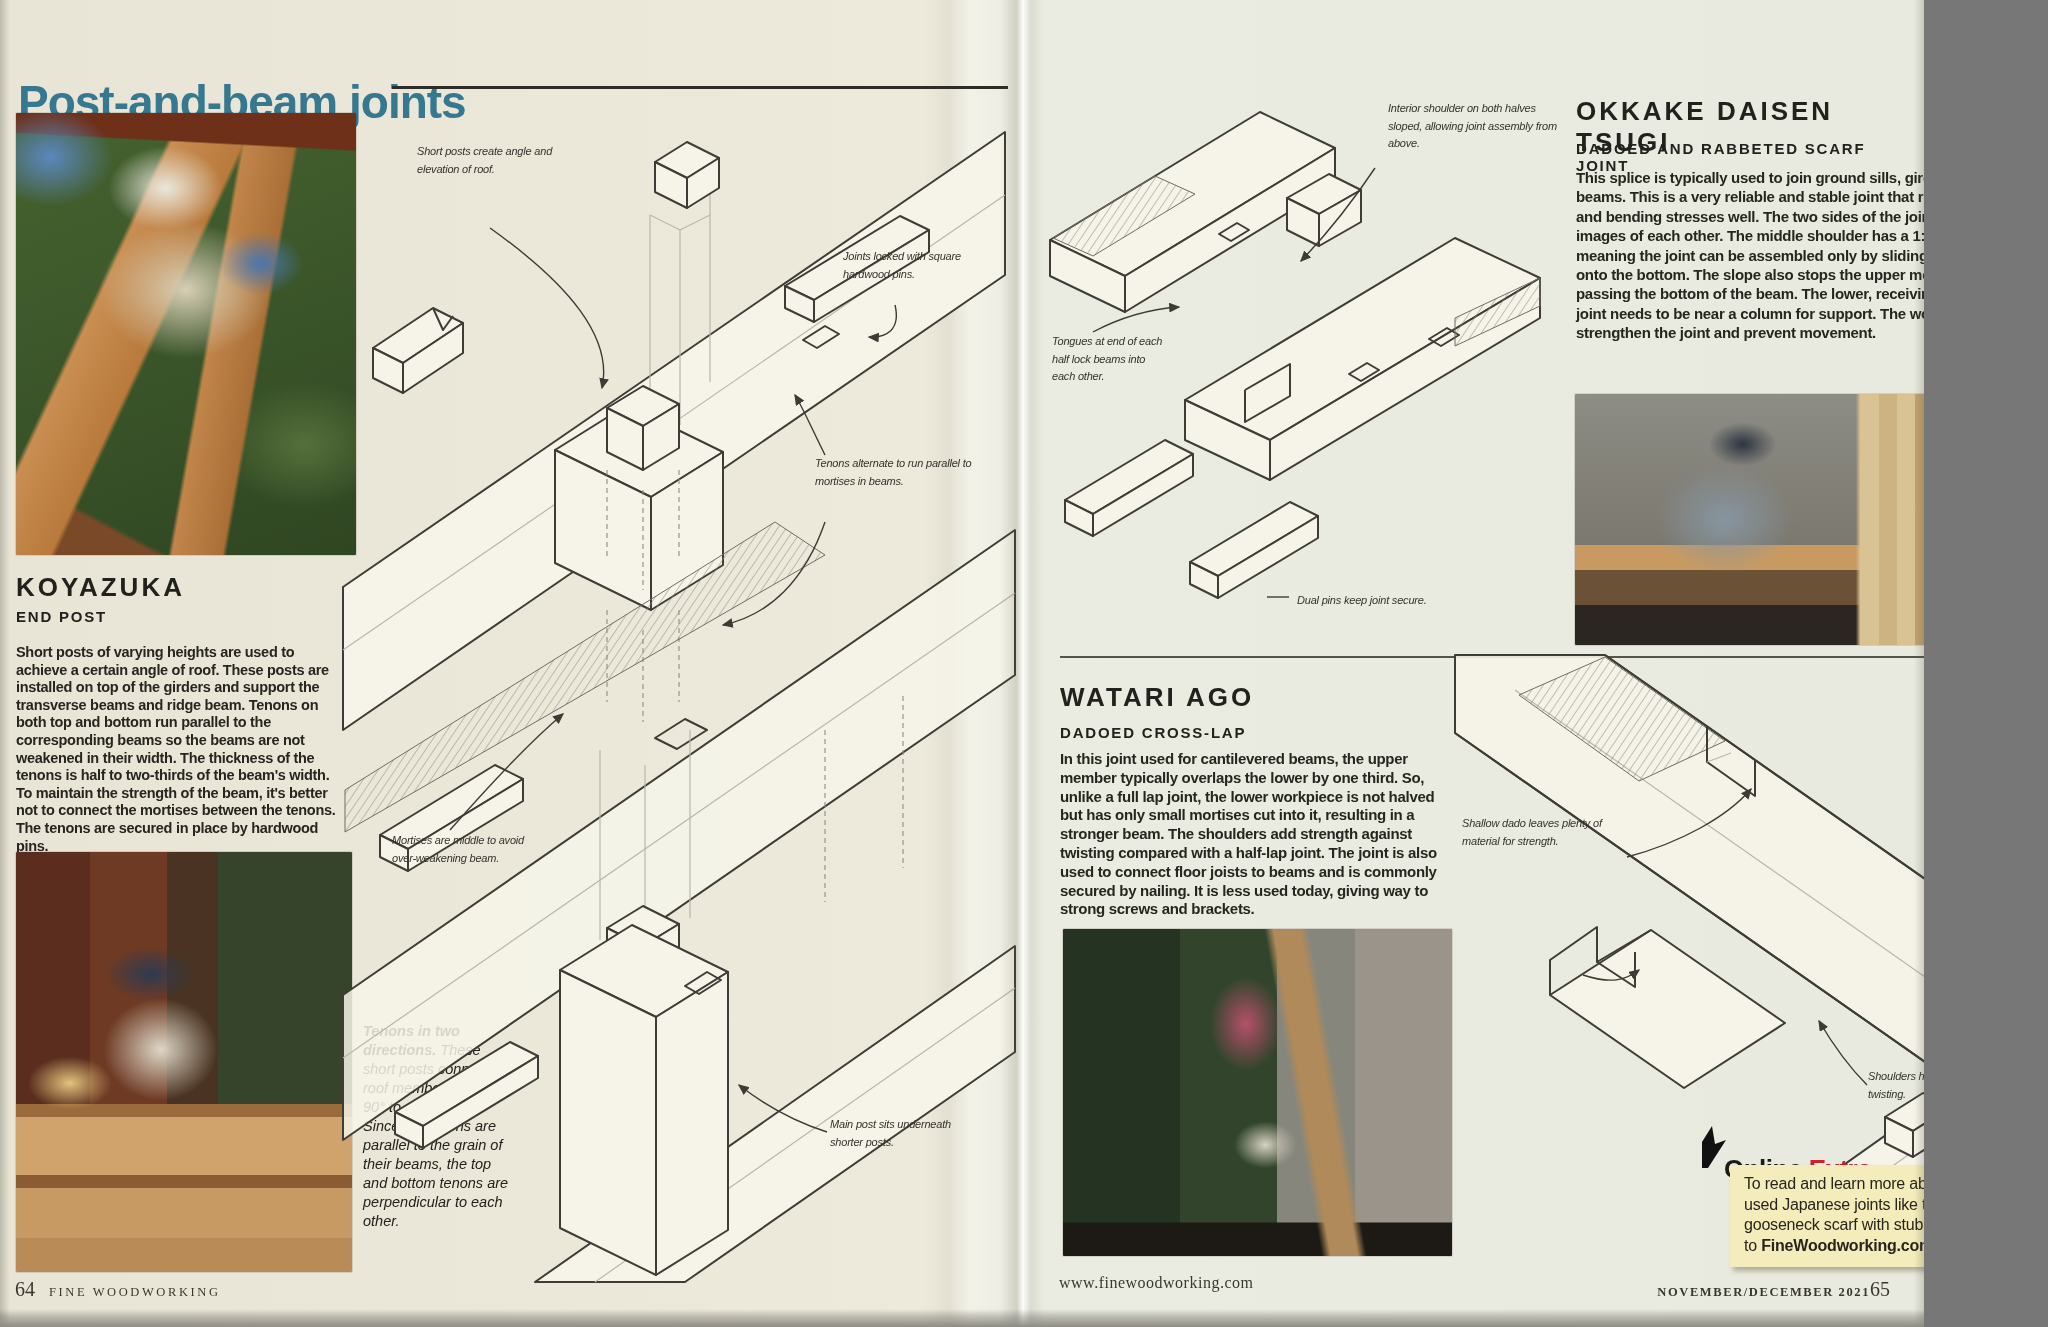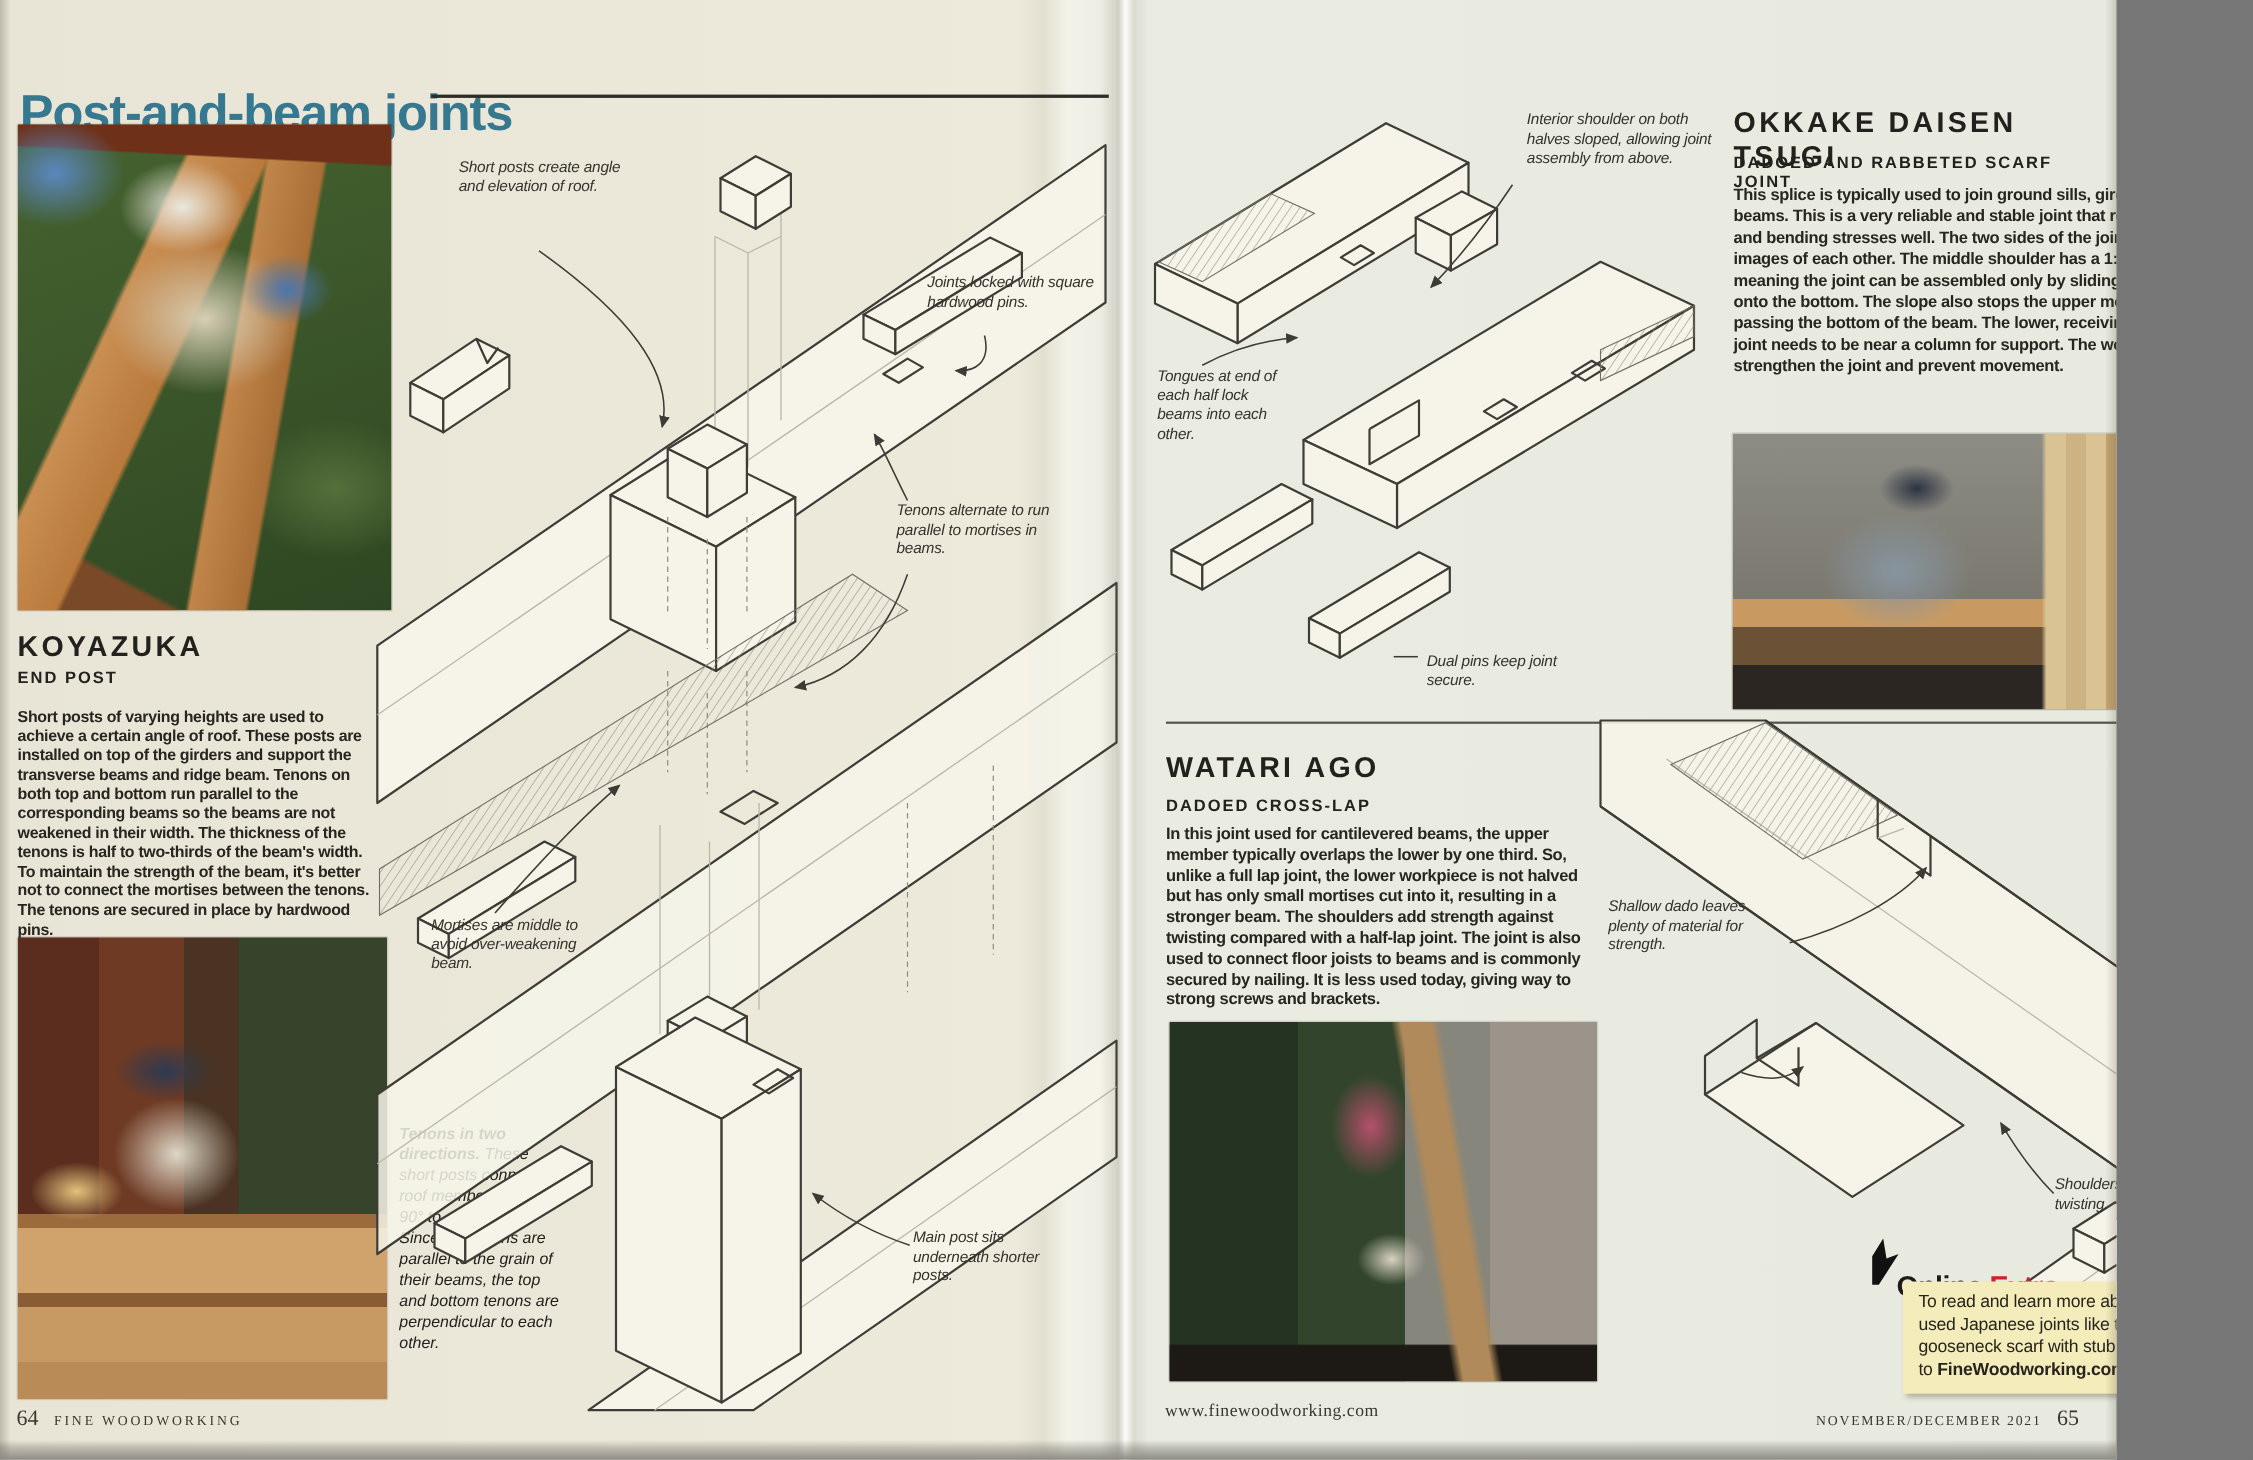--- a/index.html
+++ b/index.html
@@ -63,40 +63,40 @@
   .left-sub{left:16px;top:608px;}
   .left-body{left:16px;top:644px;width:332px;font-size:14.5px;line-height:17.6px;}
   .okkake-title{left:1576px;top:96px;}
   .okkake-sub{left:1576px;top:140px;}
   .okkake-body{left:1576px;top:168px;width:452px;font-size:15px;line-height:19.4px;}
   .watari-title{left:1060px;top:682px;}
   .watari-sub{left:1060px;top:724px;}
   .watari-body{left:1060px;top:750px;width:396px;font-size:15px;line-height:18.8px;}
   .divider{left:1060px;top:656px;width:972px;height:2px;background:#54534c;}
 
-  .ann{font-style:italic;font-size:14px;line-height:17.5px;color:#33322c;letter-spacing:-0.2px;}
+  .ann{font-style:italic;font-size:11px;line-height:17.5px;color:#33322c;letter-spacing:-0.2px;}
   .cap{left:363px;top:1022px;width:148px;font-style:italic;font-size:14.5px;line-height:19px;color:#22211c;}
   .cap b{font-weight:700;}
 
   .oe-head{left:1724px;top:1130px;font-size:26px;letter-spacing:-0.5px;margin-top:24px;}
   .oe-black{font-weight:700;color:#1c1b18;}
   .oe-red{font-weight:700;color:#c9232b;}
   .oe-box{left:1730px;top:1165px;width:272px;background:#f4ecbb;padding:9px 12px 11px 14px;
     box-shadow:3px 4px 5px rgba(70,60,30,.35);font-size:16px;line-height:20.5px;font-weight:400;color:#26241d;letter-spacing:-0.2px;}
   .oe-box b{font-weight:700;}
   .oe-icon{left:1698px;top:1124px;}
 
   .footer{font-family:"Liberation Serif", serif;color:#3a372e;}
   .f-num{font-size:20px;}
   .f-small{font-size:12.5px;letter-spacing:2.6px;}
   .f-left{left:15px;top:1278px;}
   .f-center{left:1059px;top:1274px;font-size:16px;letter-spacing:.5px;}
   .f-right{right:34px;top:1278px;text-align:right;}
   .f-left .f-small{margin-left:14px;}
-  .f-right .f-small{margin-right:14px;letter-spacing:1.6px;}
+  .f-right .f-small{letter-spacing:1.6px;font-weight:bold;}
 
   svg{overflow:visible;}
   .d-main{stroke:#3e3c36;stroke-width:2;fill:none;stroke-linejoin:round;}
   .d-fill{stroke:#3e3c36;stroke-width:2;fill:#f6f4e9;stroke-linejoin:round;}
   .d-light{stroke:#b9b6aa;stroke-width:1.2;fill:none;}
   .d-dash{stroke:#8f8c80;stroke-width:1.1;fill:none;stroke-dasharray:5 4;}
   .d-arrow{stroke:#3c3b35;stroke-width:1.4;fill:none;}
 </style>
 </head>
 <body>

